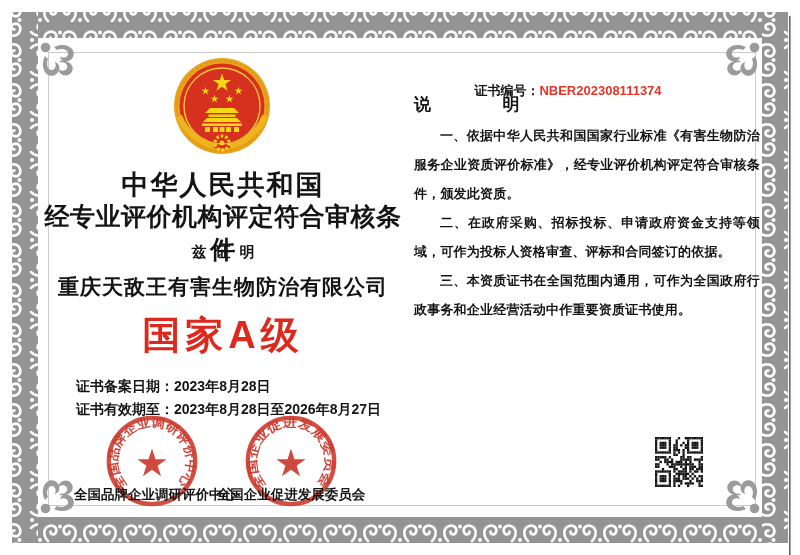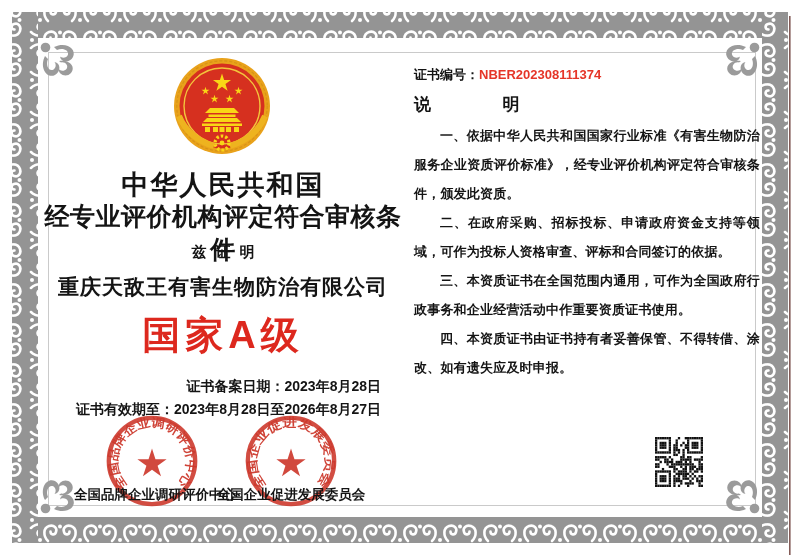--- a/index.html
+++ b/index.html
@@ -14,32 +14,32 @@
   .abs{position:absolute;}
   
   .left-col{left:40px;width:366px;text-align:center;}
   .title1{top:167px;font-size:27px;font-weight:bold;letter-spacing:2px;}
   .title2{top:200px;font-size:25px;font-weight:bold;letter-spacing:0.5px;}
   .certify{top:243px;font-size:15px;font-weight:bold;font-family:Liberation Mono, monospace;}
   .certify span{letter-spacing:0.6em;margin-right:-0.6em;}
   .company{top:273px;font-size:21px;font-weight:bold;letter-spacing:1px;}
   .grade{top:310px;font-family:Liberation Sans, sans-serif;
          font-size:38px;font-weight:bold;color:var(--grade-red);letter-spacing:5px;}
-  .dates{left:76px;top:375px;text-align:right;font-size:14px;font-weight:bold;line-height:23px;}
+  .dates{left:76px;top:375px;text-align:left;font-size:14px;font-weight:bold;line-height:23px;}
   .seal{width:96px;height:96px;}
   .seal-l{left:104px;top:413px;}
   .seal-r{left:243px;top:413px;}
   .seal-ring{stroke:var(--seal-red);opacity:.9;}
   .seal-star{fill:var(--seal-red);opacity:.92;}
   .seal-text{fill:var(--seal-red);opacity:.95;font-weight:bold;font-size:12.5px;
              font-family:"Liberation Sans",sans-serif;}
   .caption{top:486px;font-size:13.5px;font-weight:bold;text-align:center;width:190px;}
   .caption-l{left:60px;} .caption-r{left:196px;}
   
-  .cert-no{left:414px;top:66px;width:308px;text-align:left;font-size:13px;font-weight:bold;}
+  .cert-no{left:414px;top:82px;width:308px;text-align:center;font-size:13px;font-weight:bold;}
   .cert-no .num{color:var(--accent-red);}
   .instr-head{left:414px;top:93px;width:346px;text-align:left;font-size:17px;font-weight:bold;}
   .instr-head span{letter-spacing:4.2em;margin-right:-4.2em;}
   .paras{left:414px;top:121px;width:346px;}
   .paras p{margin:0;font-size:13px;line-height:29px;font-weight:bold;
            text-align:justify;text-indent:2em;letter-spacing:.2px;}
   .qr-box{left:655px;top:437px;width:48px;height:48px;}
 </style>
 </head>
 <body>
@@ -146,21 +146,20 @@
 <div class="abs caption caption-r">全国企业促进发展委员会</div>
 
 <div class="abs cert-no">
   <span>证书编号：</span><span class="num">NBER202308111374</span>
 </div>
 <div class="abs instr-head"><span>说明</span></div>
 <div class="abs paras">
   <p>一、依据中华人民共和国国家行业标准《有害生物防治服务企业资质评价标准》，经专业评价机构评定符合审核条件，颁发此资质。</p>
   <p>二、在政府采购、招标投标、申请政府资金支持等领域，可作为投标人资格审查、评标和合同签订的依据。</p>
   <p>三、本资质证书在全国范围内通用，可作为全国政府行政事务和企业经营活动中作重要资质证书使用。</p>
-  <p>四、本资质证书由证书持有者妥善保管、不得转借、涂改、如有遗失应及时申报。</p>
 </div>
 
 <span id="qr" class="abs qr-box"><svg width="48" height="50" viewBox="0 0 21 21" preserveAspectRatio="none" fill="#111">
       <rect x="0" y="0" width="1" height="1"></rect>
       <rect x="1" y="0" width="1" height="1"></rect>
       <rect x="2" y="0" width="1" height="1"></rect>
       <rect x="3" y="0" width="1" height="1"></rect>
       <rect x="4" y="0" width="1" height="1"></rect>
       <rect x="5" y="0" width="1" height="1"></rect>
       <rect x="6" y="0" width="1" height="1"></rect>

